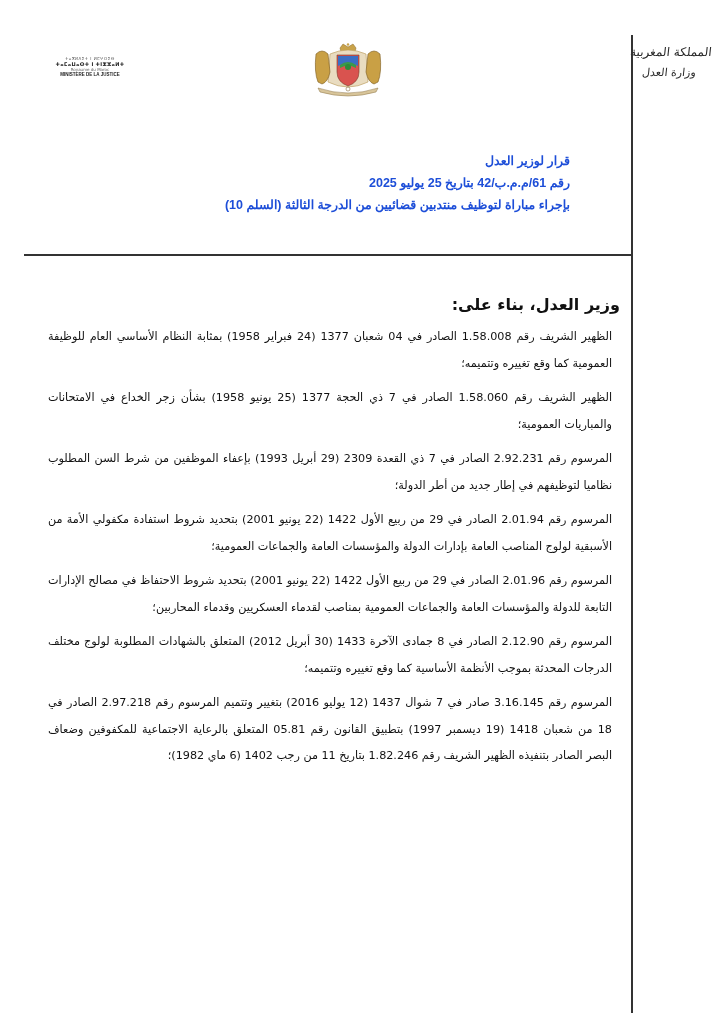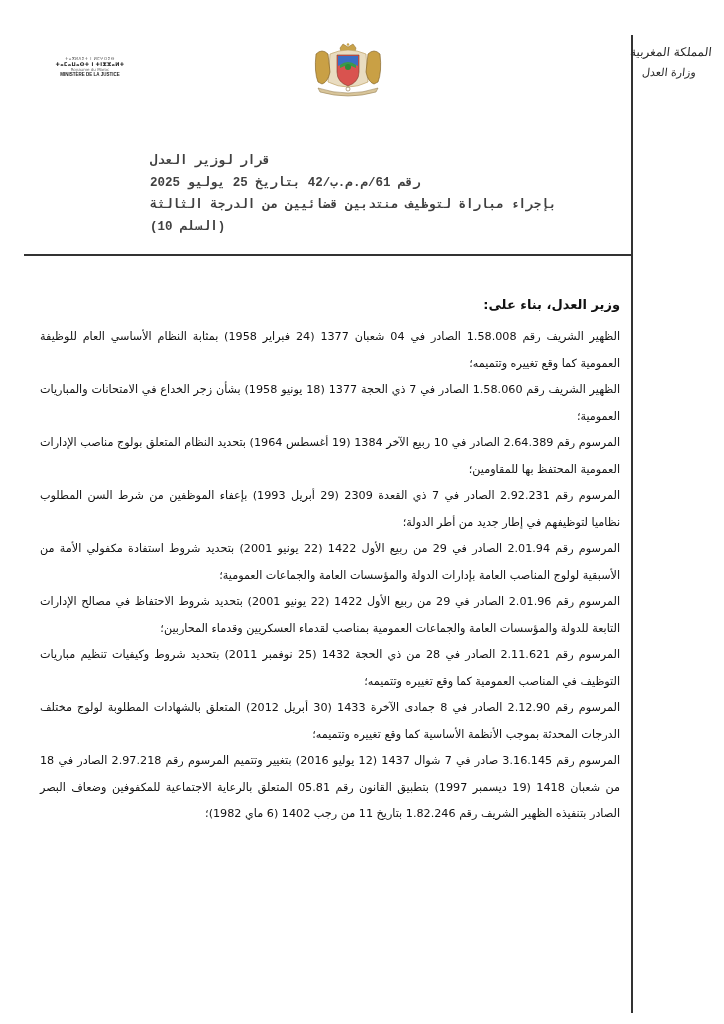--- a/index.html
+++ b/index.html
@@ -33,32 +33,32 @@
     font-family: "DejaVu Serif", serif; font-size: 11px; color: #2a2a2a; direction: rtl;
     transform: skewX(-6deg);
   }
 
   
   .vline { left: 631px; top: 35px; width: 1.5px; height: 978px; background: #333; }
   .hline { left: 24px; top: 254px; width: 608px; height: 1.5px; background: #333; }
 
   
   .title-block {
-    left: 150px; top: 150px; width: 420px; text-align: left; direction: rtl;
-    font-family: Liberation Mono, monospace; font-weight: bold; color: #404040;
+    left: 150px; top: 150px; width: 420px; text-align: right; direction: rtl;
+    font-family: Liberation Sans, sans-serif; font-weight: bold; color: #1d4ed8;
   }
   .title-block div { font-size: 12.5px; line-height: 22px; }
 
   
   .body-text {
     left: 40px; top: 296px; width: 580px; direction: rtl; text-align: justify;
     font-family: "DejaVu Sans", sans-serif; font-size: 11.2px; color: #111;
   }
-  .intro { font-weight: bold; font-size: 13px; padding-right: 0; margin: 0 0 10px 0; line-height: 18px; }
-  .para { margin: 0; line-height: 26.5px; text-indent: 0; }
+  .intro { font-weight: bold; font-size: 16px; padding-right: 0; margin: 0 0 10px 0; line-height: 18px; }
+  .para { margin: 8px; line-height: 26.5px; text-indent: 0; }
 </style>
 </head>
 <body>
 
 <div class="abs ministry-logo">
   <div class="l1">ⵜⴰⴳⵍⴷⵉⵜ ⵏ ⵍⵎⵖⵔⵉⴱ</div>
   <div class="l2">ⵜⴰⵎⴰⵡⴰⵙⵜ ⵏ ⵜⵏⵣⵣⴰⵍⵜ</div>
   <div class="l3">Royaume du Maroc</div>
   <div class="l4">MINISTERE DE LA JUSTICE</div>
 </div>
@@ -92,21 +92,19 @@
 
 <div class="abs title-block">
   <div>قرار لوزير العدل</div>
   <div>رقم  61/م.م.ب/42 بتاريخ  25 يوليو 2025</div>
   <div>بإجراء مباراة لتوظيف منتدبين قضائيين من الدرجة الثالثة (السلم 10)</div>
 </div>
 
 <div class="abs body-text">
   <p class="intro">وزير العدل، بناء على:</p>
   <p class="para">الظهير الشريف رقم 1.58.008 الصادر في 04 شعبان 1377 (24 فبراير 1958) بمثابة النظام الأساسي العام للوظيفة العمومية كما وقع تغييره وتتميمه؛</p>
-  <p class="para">الظهير الشريف رقم 1.58.060 الصادر في 7 ذي الحجة 1377 (18 يونيو 1958) بشأن زجر الخداع في الامتحانات والمباريات العمومية؛</p>
-  <p class="para">المرسوم رقم 2.64.389 الصادر في 10 ربيع الآخر 1384 (19 أغسطس 1964) بتحديد النظام المتعلق بولوج مناصب الإدارات العمومية المحتفظ بها للمقاومين؛</p>
+  <p class="para">الظهير الشريف رقم 1.58.060 الصادر في 7 ذي الحجة 1377 (25 يونيو 1958) بشأن زجر الخداع في الامتحانات والمباريات العمومية؛</p>
   <p class="para">المرسوم رقم 2.92.231 الصادر في 7 ذي القعدة 2309 (29 أبريل 1993) بإعفاء الموظفين من شرط السن المطلوب نظاميا لتوظيفهم في إطار جديد من أطر الدولة؛</p>
   <p class="para">المرسوم رقم 2.01.94 الصادر في 29 من ربيع الأول 1422 (22 يونيو 2001) بتحديد شروط استفادة مكفولي الأمة من الأسبقية لولوج المناصب العامة بإدارات الدولة والمؤسسات العامة والجماعات العمومية؛</p>
   <p class="para">المرسوم رقم 2.01.96 الصادر في 29 من ربيع الأول 1422 (22 يونيو 2001) بتحديد شروط الاحتفاظ في مصالح الإدارات التابعة للدولة والمؤسسات العامة والجماعات العمومية بمناصب لقدماء العسكريين وقدماء المحاربين؛</p>
-  <p class="para">المرسوم رقم 2.11.621 الصادر في 28 من ذي الحجة 1432 (25 نوفمبر 2011) بتحديد شروط وكيفيات تنظيم مباريات التوظيف في المناصب العمومية كما وقع تغييره وتتميمه؛</p>
   <p class="para">المرسوم رقم 2.12.90 الصادر في 8 جمادى الآخرة 1433 (30 أبريل 2012) المتعلق بالشهادات المطلوبة لولوج مختلف الدرجات المحدثة بموجب الأنظمة الأساسية كما وقع تغييره وتتميمه؛</p>
   <p class="para">المرسوم رقم 3.16.145 صادر في 7 شوال 1437 (12 يوليو 2016) بتغيير وتتميم المرسوم رقم 2.97.218 الصادر في 18 من شعبان 1418 (19 ديسمبر 1997) بتطبيق القانون رقم 05.81 المتعلق بالرعاية الاجتماعية للمكفوفين وضعاف البصر الصادر بتنفيذه الظهير الشريف رقم 1.82.246 بتاريخ 11 من رجب 1402 (6 ماي 1982)؛</p>
 </div>
 
 </body></html>

